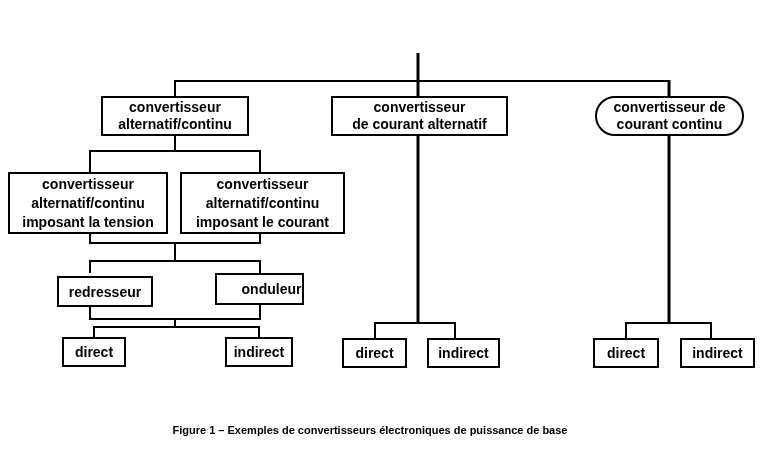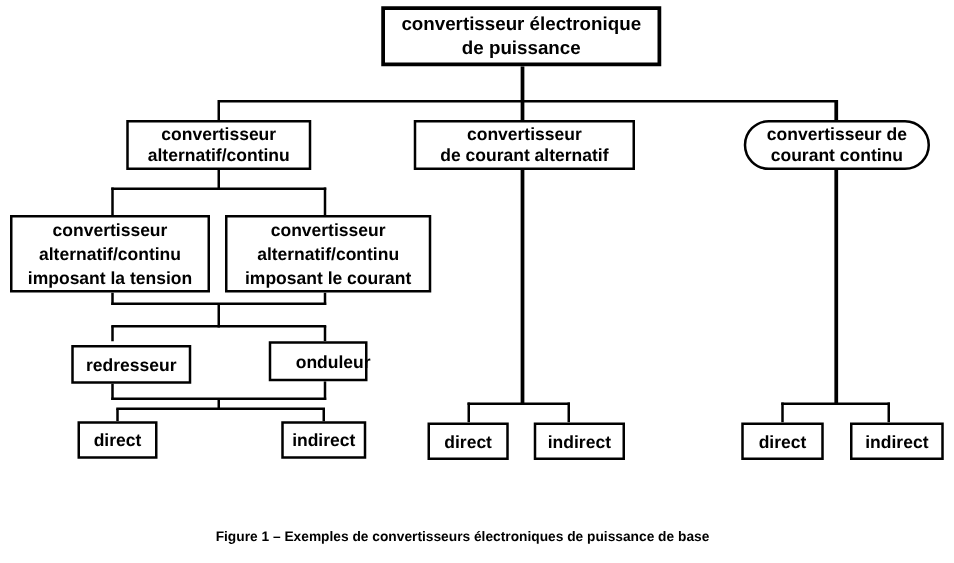--- a/index.html
+++ b/index.html
@@ -16,21 +16,21 @@
     text-align:center;font-weight:bold;white-space:pre-line;
     font-size:14px;line-height:18px;
   }
   .b-root{left:305px;top:5px;width:224px;height:48px;border-width:3px;font-size:15px;line-height:19px;}
   .b-acdc{left:101px;top:96px;width:148px;height:40px;line-height:17px;}
   .b-acac{left:331px;top:96px;width:177px;height:40px;line-height:17px;}
   .b-dcdc{left:595px;top:96px;width:149px;height:40px;line-height:17px;border-radius:20px;}
   .b-volt{left:8px;top:172px;width:160px;height:62px;line-height:19px;}
   .b-curr{left:180px;top:172px;width:165px;height:62px;line-height:19px;}
   .b-rect{left:57px;top:276px;width:96px;height:31px;}
-  .b-ondu{left:215px;top:273px;width:79px;height:32px;padding-left:24px;}
+  .b-ondu{left:215px;top:273px;width:89px;height:32px;padding-left:24px;}
   .b-dirL{left:62px;top:337px;width:64px;height:30px;}
   .b-indL{left:225px;top:337px;width:68px;height:30px;}
   .b-dirM{left:342px;top:338px;width:65px;height:30px;}
   .b-indM{left:427px;top:338px;width:73px;height:30px;}
   .b-dirR{left:593px;top:338px;width:66px;height:30px;}
   .b-indR{left:680px;top:338px;width:75px;height:30px;}
   .caption{
     position:absolute;left:0;top:424px;width:740px;z-index:2;
     text-align:center;font-weight:bold;font-size:11px;
   }
@@ -72,22 +72,20 @@
     <line x1="374" y1="323" x2="456" y2="323" stroke="#000" stroke-width="2"></line>
     <line x1="375" y1="322" x2="375" y2="338" stroke="#000" stroke-width="2"></line>
     <line x1="455" y1="322" x2="455" y2="338" stroke="#000" stroke-width="2"></line>
 
     <line x1="669" y1="136" x2="669" y2="324" stroke="#000" stroke-width="3"></line>
     <line x1="625" y1="323" x2="712" y2="323" stroke="#000" stroke-width="2"></line>
     <line x1="626" y1="322" x2="626" y2="338" stroke="#000" stroke-width="2"></line>
     <line x1="711" y1="322" x2="711" y2="338" stroke="#000" stroke-width="2"></line>
   </svg>
 
-  <div class="node b-root">convertisseur électronique
-de puissance</div>
 
   <div class="node b-acdc">convertisseur
 alternatif/continu</div>
   <div class="node b-acac">convertisseur
 de courant alternatif</div>
   <div class="node b-dcdc">convertisseur de
 courant continu</div>
 
   <div class="node b-volt">convertisseur
 alternatif/continu

